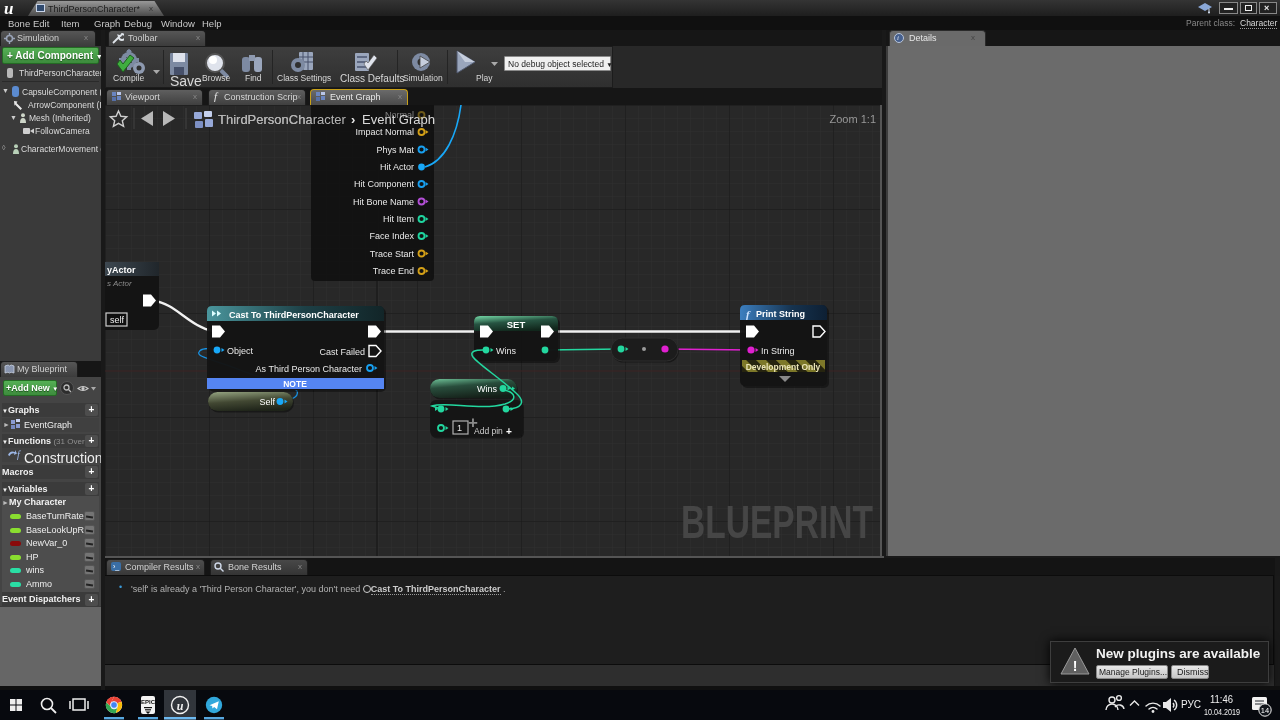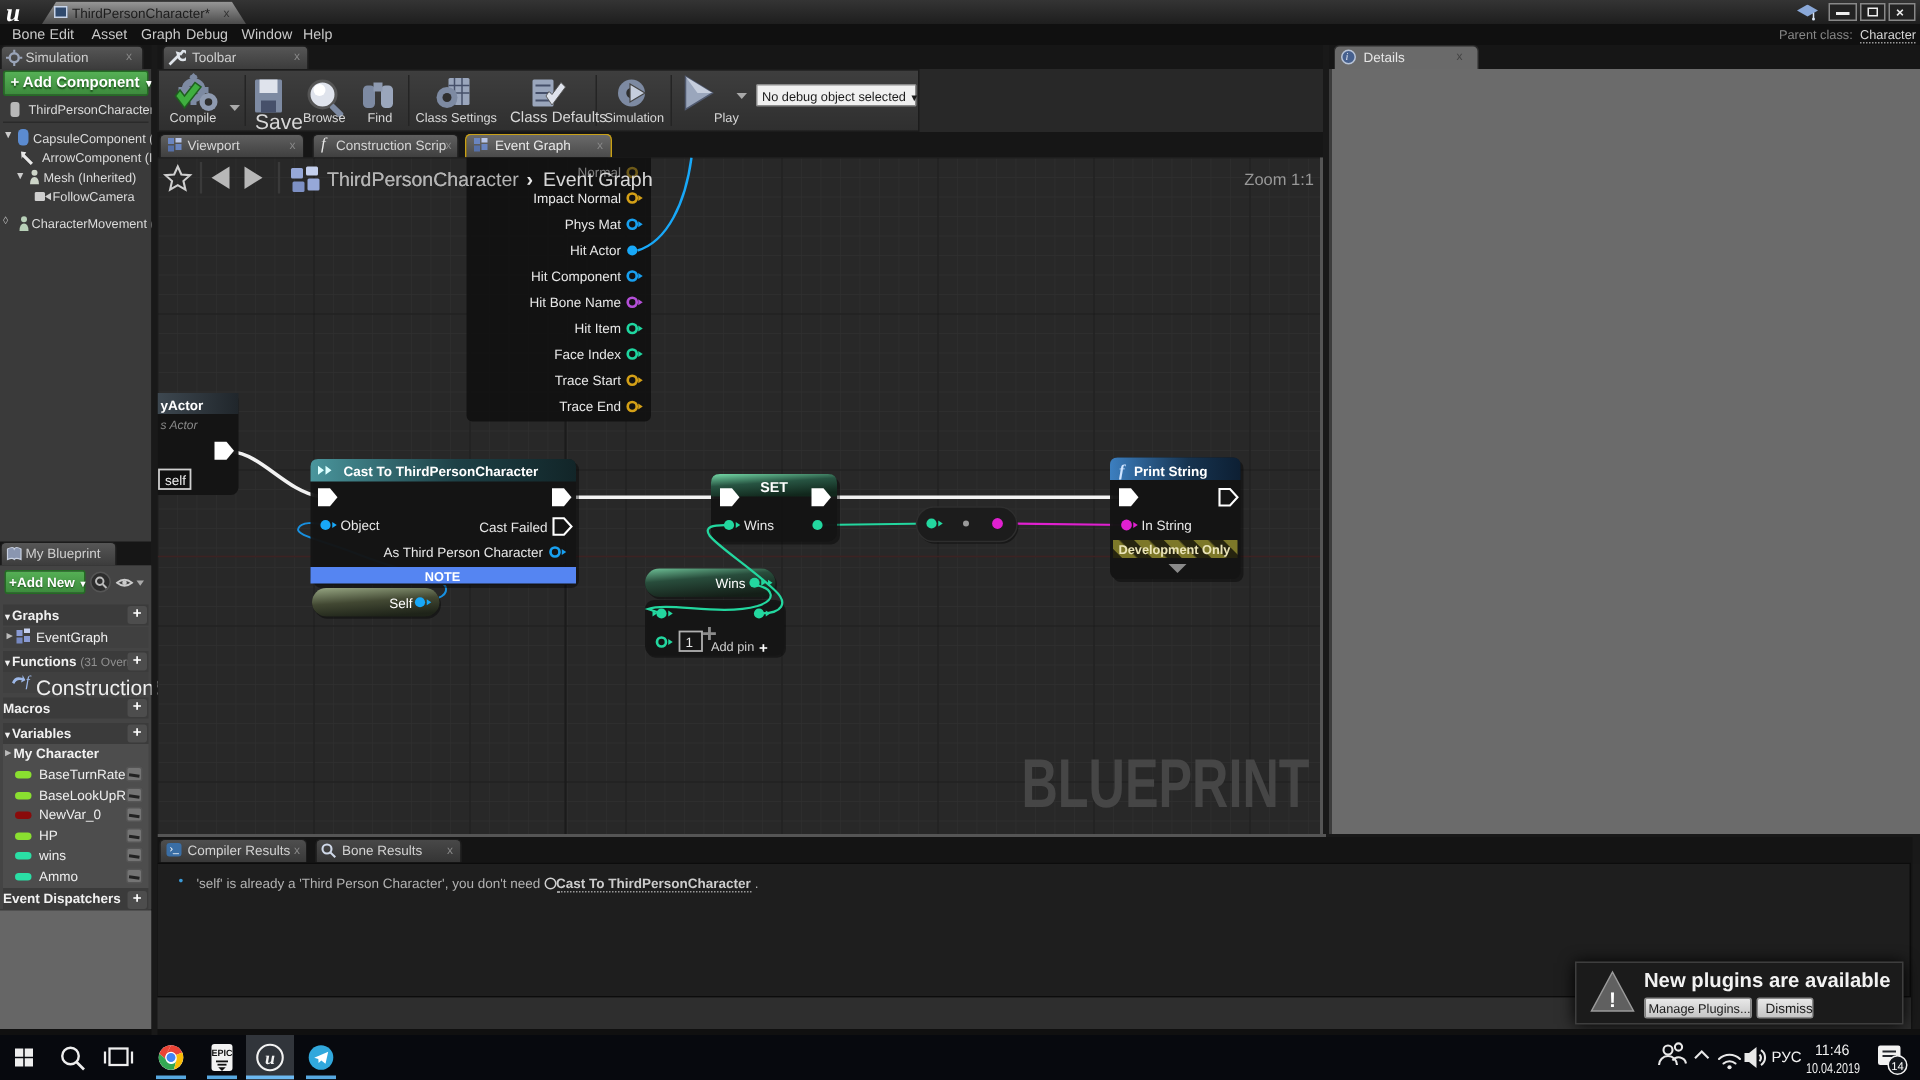--- a/index.html
+++ b/index.html
@@ -30,21 +30,21 @@
 <div class="ab" style="left:1219px;top:2px;width:19px;height:12px;background:#222;border:1px solid #888"></div>
 <div class="ab" style="left:1224px;top:8px;width:9px;height:2px;background:#eee"></div>
 <div class="ab" style="left:1240px;top:2px;width:17px;height:12px;background:#222;border:1px solid #888"></div>
 <div class="ab" style="left:1245px;top:5px;width:7px;height:6px;border:1.5px solid #eee"></div>
 <div class="ab" style="left:1259px;top:2px;width:18px;height:12px;background:#222;border:1px solid #888"></div>
 <div class="t" style="left:1264px;top:4px;color:#eee;font-size:9px;font-weight:bold">×</div>
 
 <div class="ab" style="left:0;top:16px;width:1280px;height:14px;background:#101010"></div>
 <div class="t" style="left:8px;top:19px;color:#c9c9c9;font-size:9.5px">Bone</div>
 <div class="t" style="left:33px;top:19px;color:#c9c9c9;font-size:9.5px">Edit</div>
-<div class="t" style="left:61px;top:19px;color:#c9c9c9;font-size:9.5px">Asset</div>
+<div class="t" style="left:61px;top:19px;color:#c9c9c9;font-size:9.5px">Item</div>
 <div class="t" style="left:94px;top:19px;color:#c9c9c9;font-size:9.5px">Graph</div>
 <div class="t" style="left:124px;top:19px;color:#c9c9c9;font-size:9.5px">Debug</div>
 <div class="t" style="left:161px;top:19px;color:#c9c9c9;font-size:9.5px">Window</div>
 <div class="t" style="left:202px;top:19px;color:#c9c9c9;font-size:9.5px">Help</div>
 <div class="t" style="left:1186px;top:19px;color:#888;font-size:8.5px">Parent class:</div>
 <div class="t" style="left:1240px;top:19px;color:#d8d8d8;font-size:8.5px;border-bottom:1px dotted #999">Character</div>
 
 <div class="ab" style="left:0;top:30px;width:1280px;height:16px;background:#161616"></div>
 <div class="ab" style="left:0;top:46px;width:101px;height:644px;background:#3a3a3a"></div>
 <div class="ab" style="left:101px;top:30px;width:4px;height:660px;background:#191919"></div>

